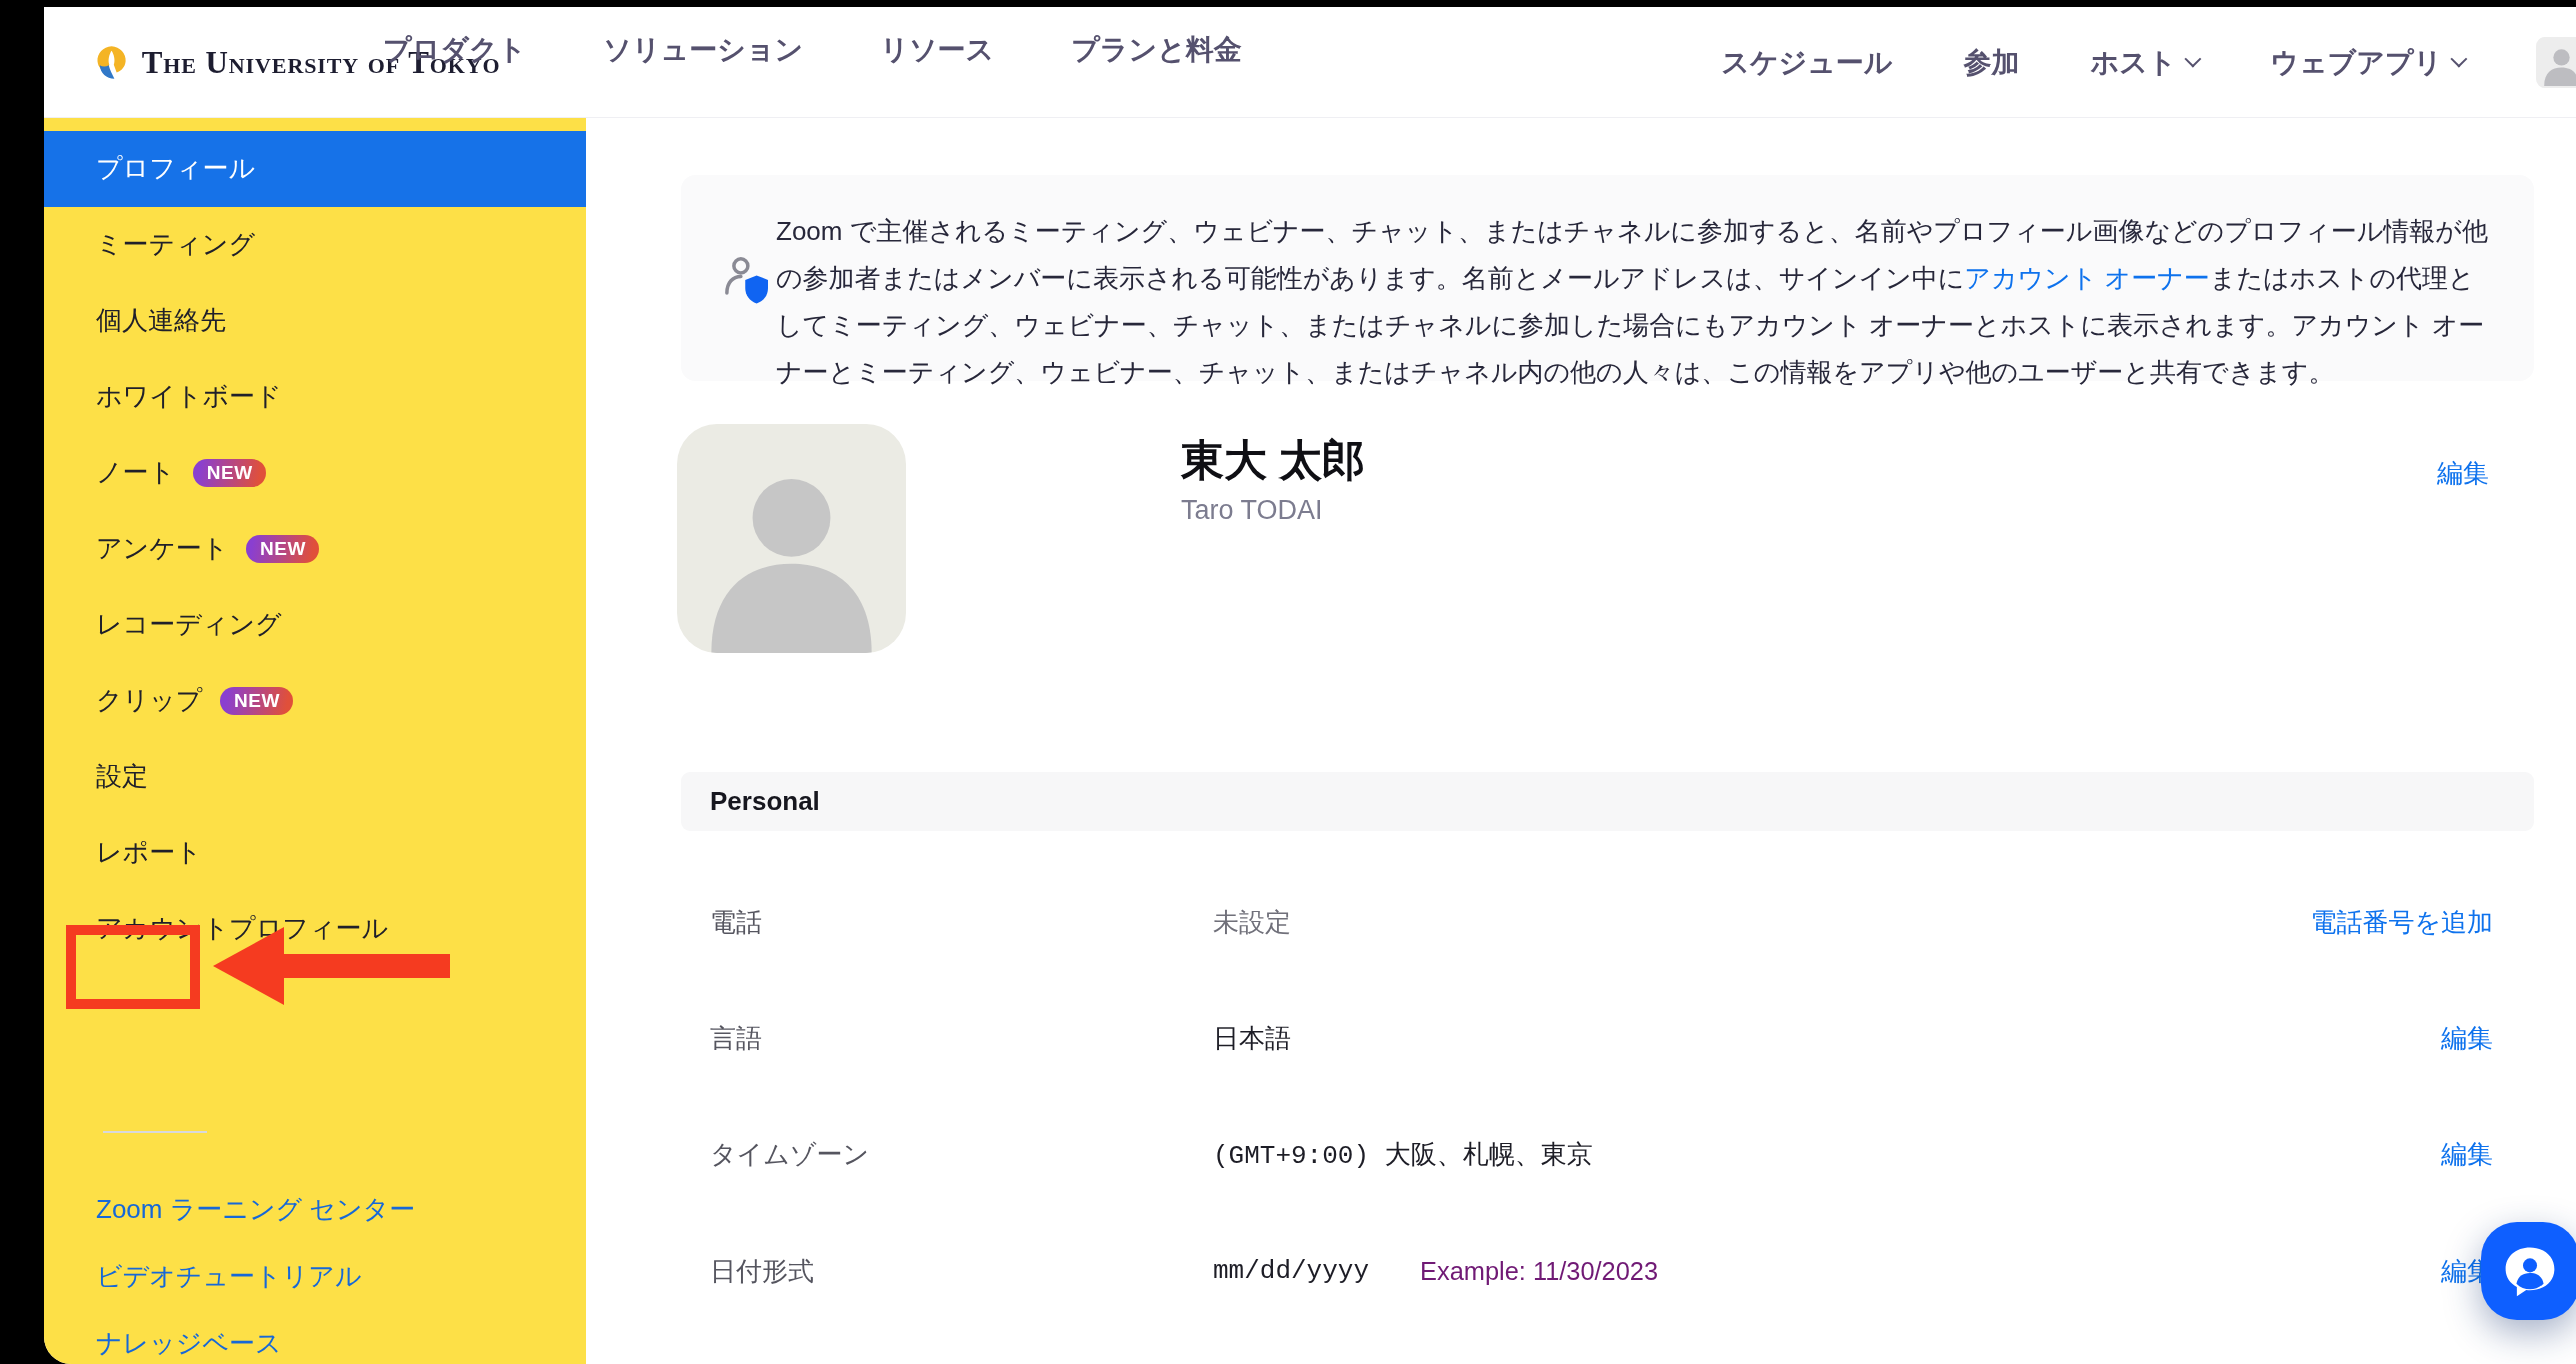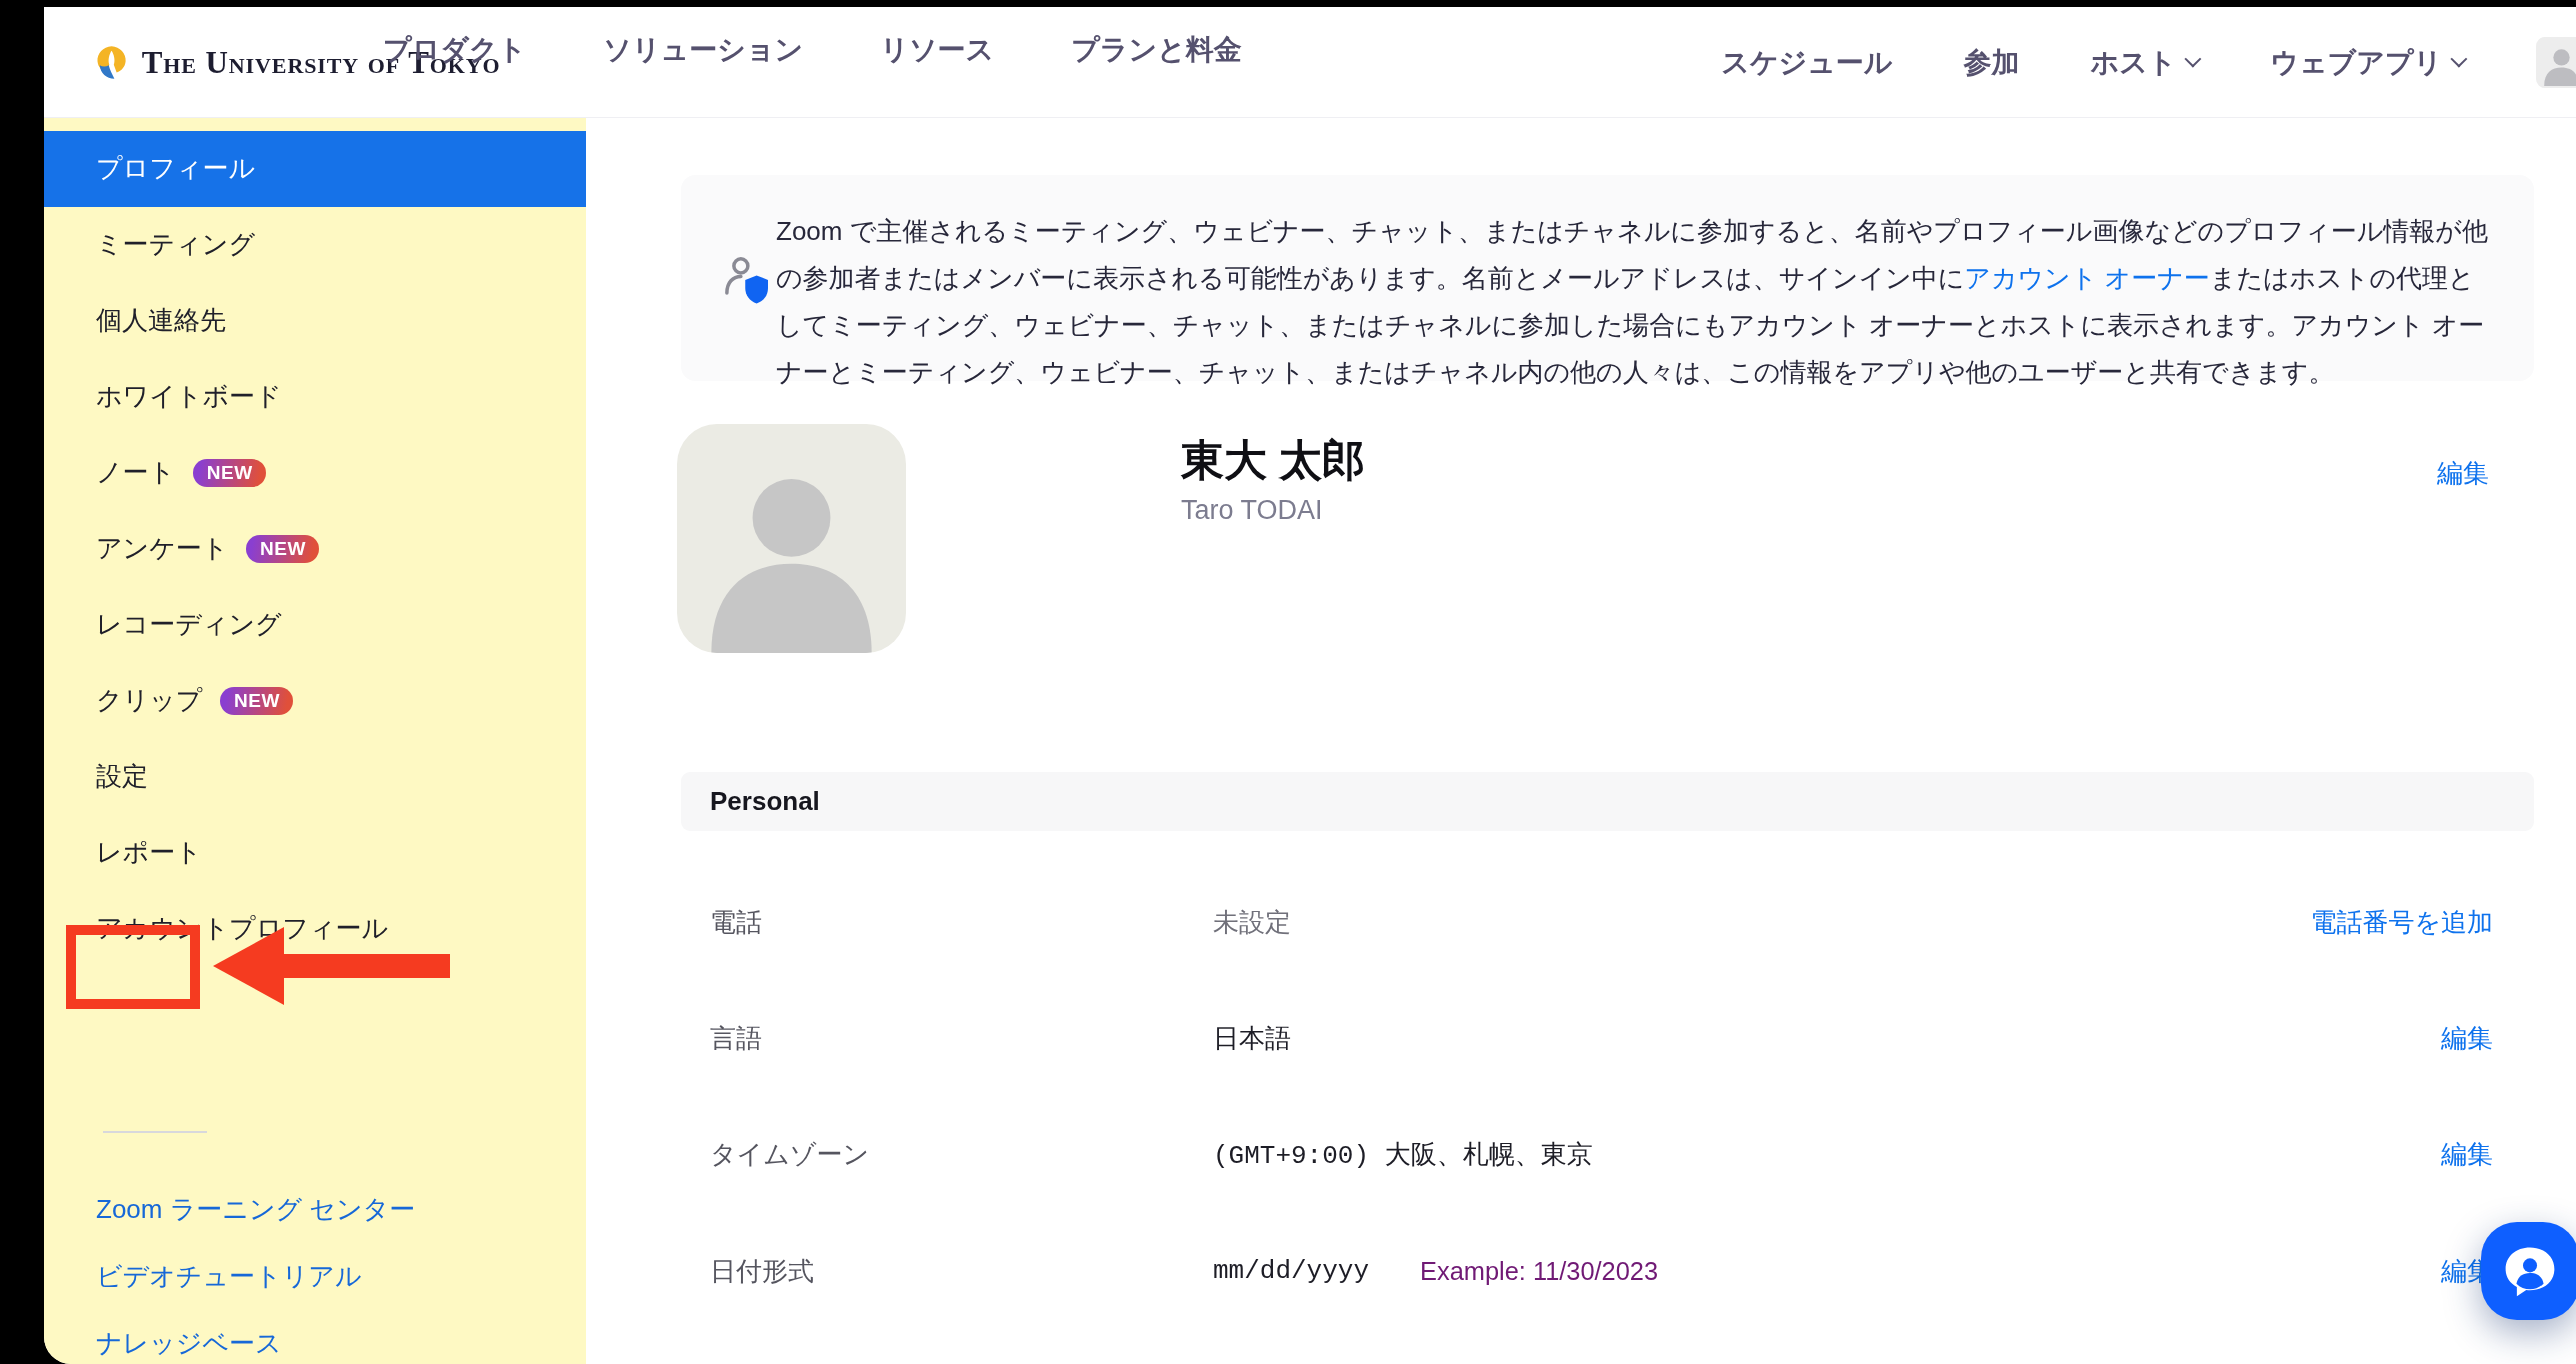--- a/index.html
+++ b/index.html
@@ -16,21 +16,21 @@
   .logo-text { font-family: "Liberation Serif", "DejaVu Serif", serif; font-variant: small-caps;
                font-size: 31px; font-weight: 600; color: #1d1d30; letter-spacing: 0.9px; white-space: nowrap; }
   .main-nav { position: absolute; left: 339px; top: 0; height: 86px; display: flex; align-items: center; gap: 77px; }
   .right-nav { position: absolute; right: 33px; top: 0; height: 111px; display: flex; align-items: center; gap: 71px; }
   .nav-item { font-size: 28px; font-weight: 700; color: #55516e; white-space: nowrap; cursor: pointer; display: flex; align-items: center; }
   .chev { width: 11.8px; height: 11.8px; border-right: 2.7px solid #55516e; border-bottom: 2.7px solid #55516e;
           transform: rotate(45deg); display: inline-block; margin-left: 11px; margin-bottom: 7.3px; }
   .header-avatar { width: 51px; height: 51px; border-radius: 9px; background: #ededed; overflow: hidden; cursor: pointer; }
 
   
-  .sidebar { position: absolute; top: 111px; left: 0; bottom: 0; width: 581px; background: #fef9c3;
+  .sidebar { position: absolute; top: 111px; left: 0; bottom: 0; width: 581px; background: #fde047;
              border-right: 0.9px solid #e3e3e8; }
   .side-list { list-style: none; padding-top: 12.7px; }
   .side-item { height: 76px; display: flex; align-items: center; padding-left: 52px; font-size: 26px;
                color: #20202a; cursor: pointer; white-space: nowrap; }
   .side-item.selected { background: #1672e8; color: #fff; font-weight: 500; }
   .new-badge { margin-left: 18px; font-size: 19px; font-weight: 700; color: #fff; letter-spacing: 0.5px;
                background: linear-gradient(100deg, #8a3fd0 10%, #e0503a 90%);
                border-radius: 907px; padding: 3.6px 13.6px 5.4px; line-height: 1; }
   .side-divider { position: absolute; left: 59px; top: 1013px; width: 104px; height: 1.8px; background: #d8d8dc; }
   .side-footer { position: absolute; left: 0; top: 1058px; width: 100%; }

